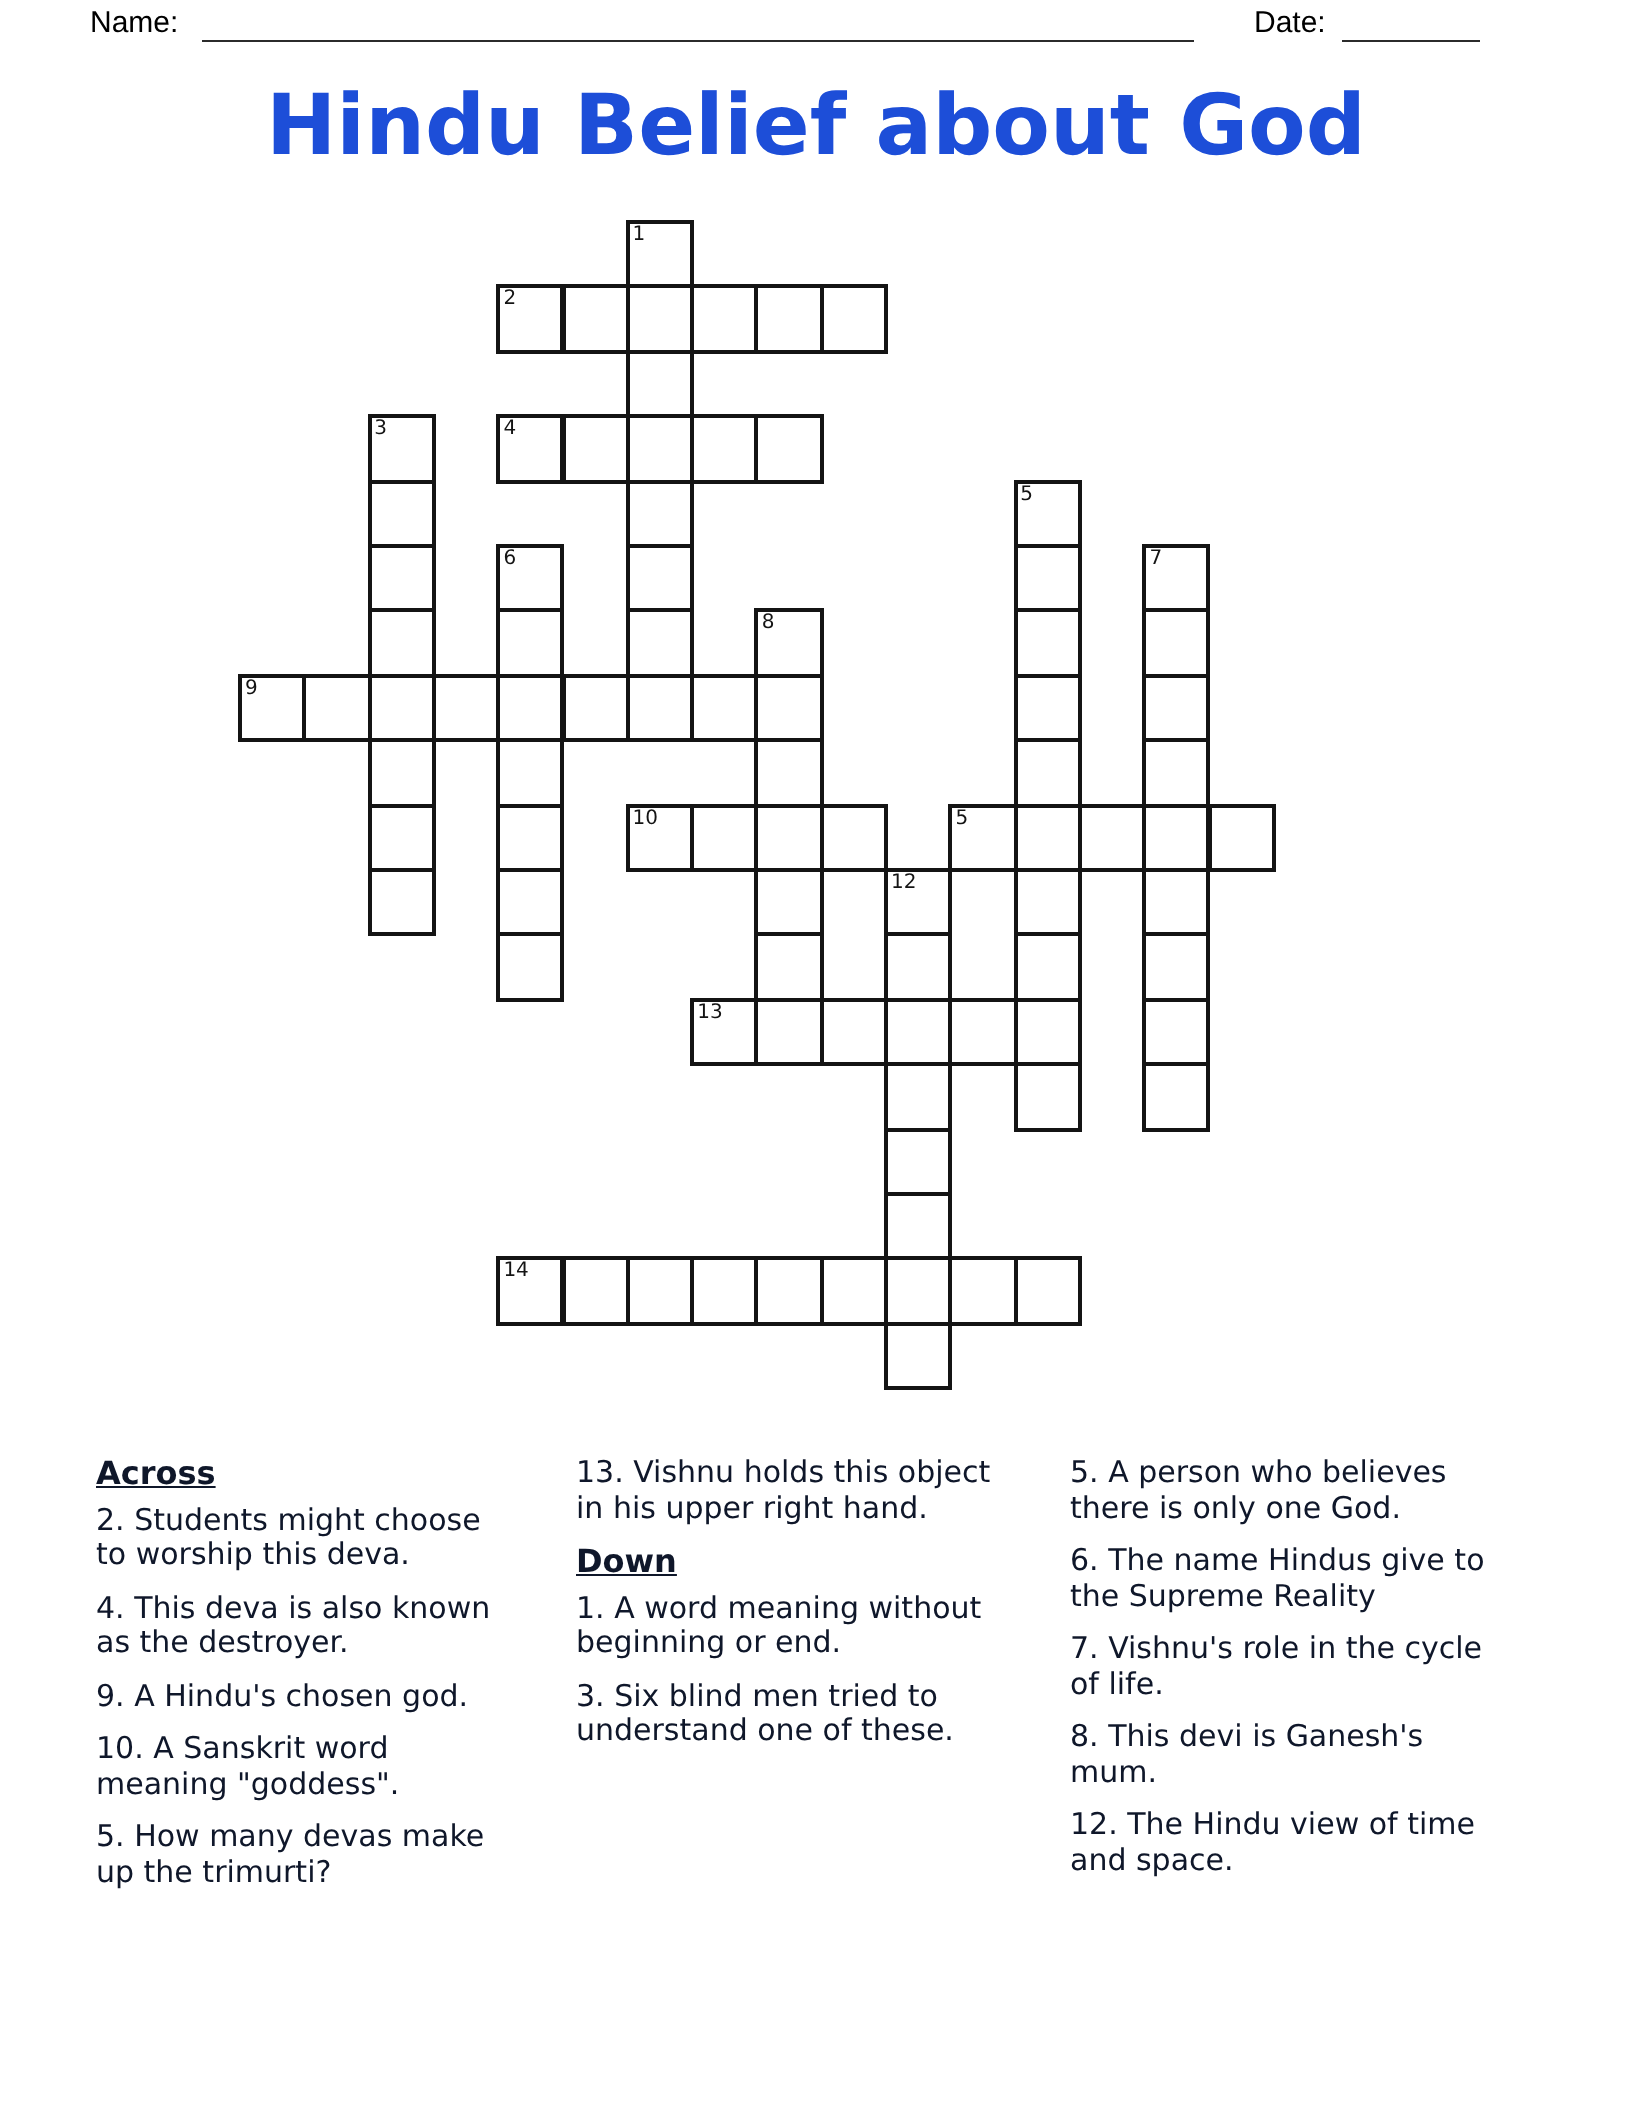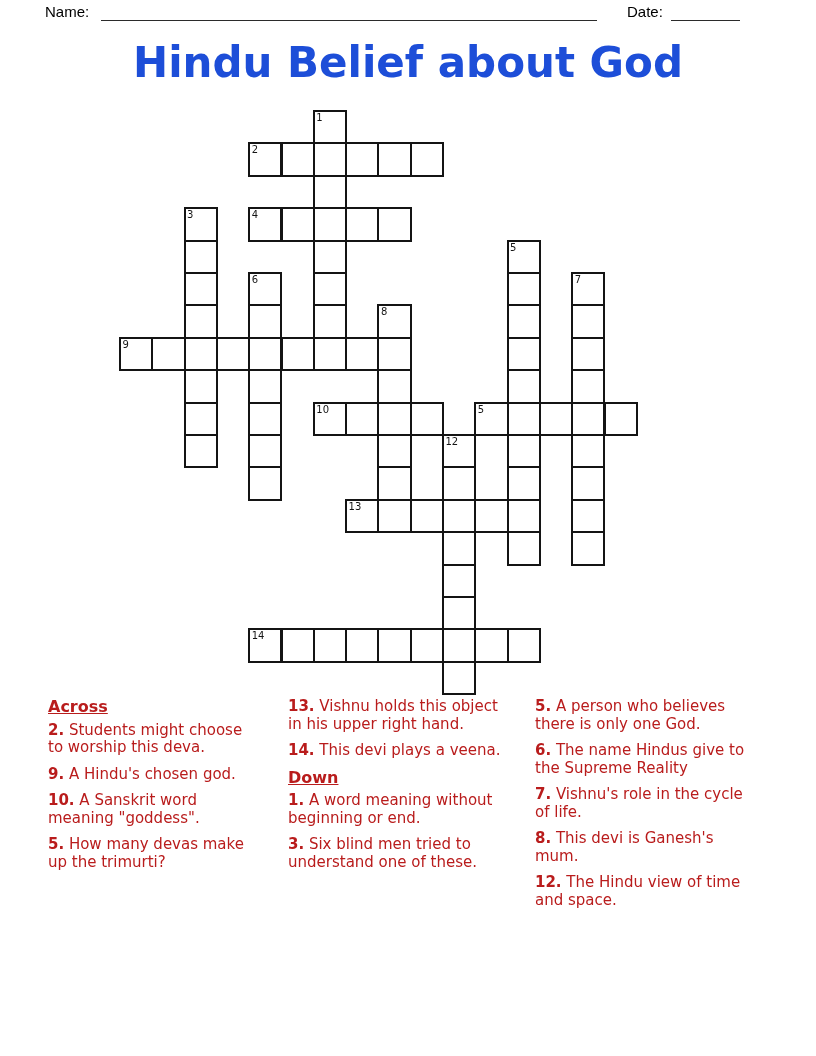--- a/index.html
+++ b/index.html
@@ -27,31 +27,31 @@
   #grid { position:absolute; left:119px; top:110px; }
   .cell {
     position:absolute; box-sizing:border-box;
     border:2px solid #141414; background:#fff;
   }
   .cellnum {
     position:absolute; font-size:10px; line-height:10px; color:#141414;
     font-family:"DejaVu Sans", sans-serif;
   }
   .clue-col {
-    position:absolute; top:698px; font-size:15px; line-height:17.5px; color:#b91c1c;
+    position:absolute; top:728px; font-size:15px; line-height:17.5px; color:#0f172a;
   }
   #clues-col-1 { left:48px;  width:205px; }
   #clues-col-2 { left:288px; width:215px; }
   #clues-col-3 { left:535px; width:218px; }
   .clue-header {
     font-weight:bold; text-decoration:underline; font-size:16px;
     margin:0 0 6px 0;
   }
   .clue { margin:0 0 9px 0; }
-  .cnum { font-weight:bold;text-align:center; }
+  .cnum { font-weight:normal;text-align:center; }
 </style>
 </head>
 <body>
 
 <div>
   <span id="name-label" class="hdr-label">Name:</span>
   <div id="name-line" class="writeline"></div>
   <span id="date-label" class="hdr-label">Date:</span>
   <div id="date-line" class="writeline"></div>
 
@@ -158,27 +158,27 @@
       <div class="cellnum" style="left: 197.3px; top: 294.6px;">10</div>
       <div class="cellnum" style="left: 358.8px; top: 294.6px;">5</div>
       <div class="cellnum" style="left: 326.5px; top: 327px;">12</div>
       <div class="cellnum" style="left: 229.6px; top: 391.8px;">13</div>
       <div class="cellnum" style="left: 132.7px; top: 521.4px;">14</div>
     </div>
 
   <div id="clues-col-1" class="clue-col">
       <div class="clue-header">Across</div>
       <div class="clue"><span class="cnum">2.</span> Students might choose to worship this deva.</div>
+      <div class="clue"><span class="cnum">4.</span> This deva is also known as the destroyer.</div>
       <div class="clue"><span class="cnum">9.</span> A Hindu's chosen god.</div>
       <div class="clue"><span class="cnum">10.</span> A Sanskrit word meaning "goddess".</div>
       <div class="clue"><span class="cnum">5.</span> How many devas make up the trimurti?</div>
     </div>
   <div id="clues-col-2" class="clue-col">
       <div class="clue"><span class="cnum">13.</span> Vishnu holds this object in his upper right hand.</div>
-      <div class="clue"><span class="cnum">14.</span> This devi plays a veena.</div>
       <div class="clue-header">Down</div>
       <div class="clue"><span class="cnum">1.</span> A word meaning without beginning or end.</div>
       <div class="clue"><span class="cnum">3.</span> Six blind men tried to understand one of these.</div>
     </div>
   <div id="clues-col-3" class="clue-col">
       <div class="clue"><span class="cnum">5.</span> A person who believes there is only one God.</div>
       <div class="clue"><span class="cnum">6.</span> The name Hindus give to the Supreme Reality</div>
       <div class="clue"><span class="cnum">7.</span> Vishnu's role in the cycle of life.</div>
       <div class="clue"><span class="cnum">8.</span> This devi is Ganesh's mum.</div>
       <div class="clue"><span class="cnum">12.</span> The Hindu view of time and space.</div>

